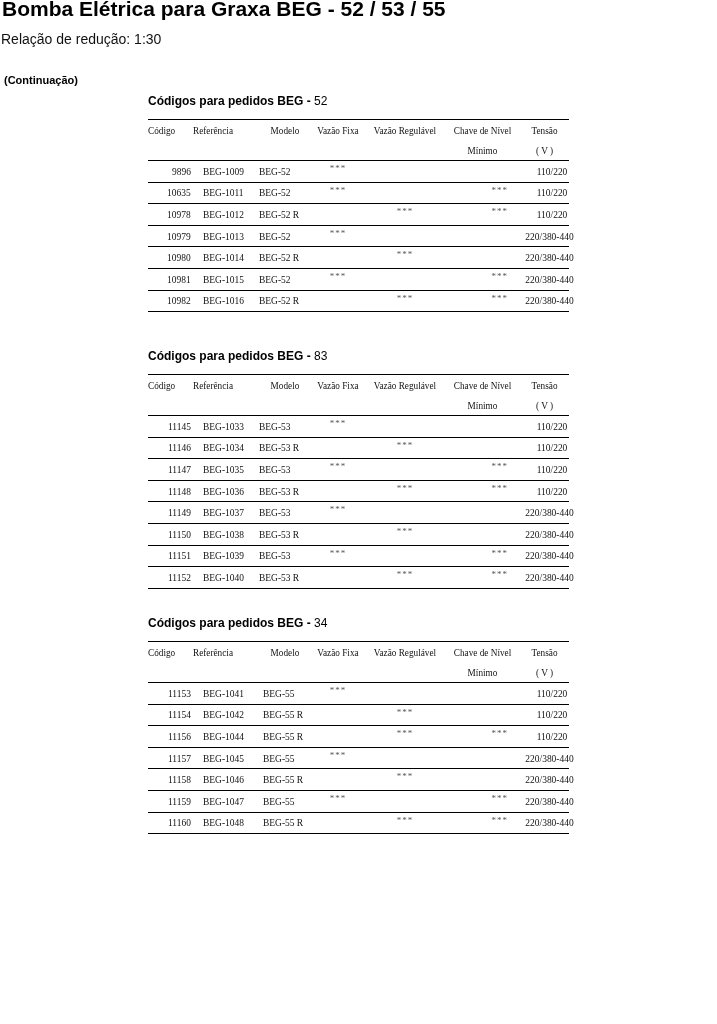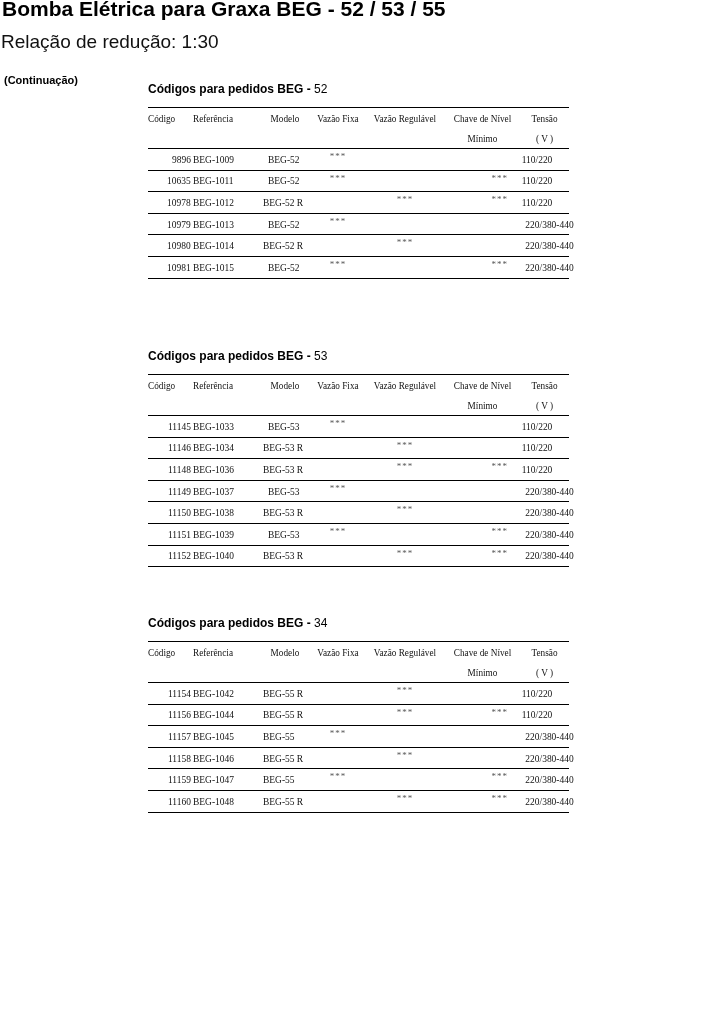--- a/index.html
+++ b/index.html
@@ -1,48 +1,48 @@
 <!DOCTYPE html>
 <html><head>
 <meta charset="utf-8">
 <style>
   html, body { margin: 0; padding: 0; background: #ffffff; }
   body { width: 717px; height: 1024px; position: relative; overflow: hidden; color: #000; font-family: "Liberation Sans", sans-serif; }
   .title { position: absolute; left: 2px; top: -3px; font-size: 21px; font-weight: bold; letter-spacing: 0px; white-space: nowrap; }
-  .subtitle { position: absolute; left: 1px; top: 31px; font-size: 19px; white-space: nowrap; color: #111; }
+  .subtitle { position: absolute; left: 1px; top: 31px; font-size: 14px; white-space: nowrap; color: #111; }
   .cont { position: absolute; left: 4px; top: 74px; font-size: 11px; font-weight: bold; white-space: nowrap; }
   .section { position: absolute; left: 148px; width: 421px; }
   .section h2 { margin: 0; font-size: 12px; font-weight: bold; height: 16px; line-height: 16px; white-space: nowrap; }
   .section h2 .num { font-weight: normal; }
   table { border-collapse: collapse; width: 421px; margin-top: 10px; font-family: Liberation Serif, serif; font-size: 10.5px; table-layout: fixed; }
   thead { border-top: 1.5px solid #000; border-bottom: 1.5px solid #000; }
   thead th { font-weight: normal; height: 20px; padding: 0; white-space: nowrap; color: #111; transform: scaleX(0.88); }
   tbody tr { border-bottom: 1.3px solid #000; }
   tbody td { height: 18.6px; padding: 0; white-space: nowrap; color: #111; }
   td.code, th.code { text-align: right; }
-  td.ref, th.ref { text-align: left; }
-  td.mod, th.mod { text-align: center; }
+  td.ref, th.ref { text-align: center; }
+  td.mod, th.mod { text-align: left; }
   td.star { text-align: center; font-size: 9px; color: #555; letter-spacing: 1px; vertical-align: top; padding-top: 2px; }
-  td.volt, th.volt { text-align: left; }
+  td.volt, th.volt { text-align: right; }
   td.volt.long { text-align: left; }
   .narrow { display: inline-block; transform: scaleX(0.9); transform-origin: left center; }
   .narrow-c { display: inline-block; transform: scaleX(0.9); transform-origin: center center; }
   .narrow-r { display: inline-block; transform: scaleX(0.9); transform-origin: right center; }
   col.c1 { width: 45px; } col.c2 { width: 66px; } col.c3 { width: 52px; }
   col.c4 { width: 54px; } col.c5 { width: 80px; } col.c6 { width: 75px; } col.c7 { width: 49px; }
   .mod55 td.mod { text-align: left; padding-left: 4px; }
 </style>
 </head>
 <body>
 
 <div class="title">Bomba Elétrica para Graxa BEG - 52 / 53 / 55</div>
 <div class="subtitle">Relação de redução: 1:30</div>
 <div class="cont">(Continuação)</div>
 
-<div class="section" id="sec0" style="top:81px;">
+<div class="section" id="sec0" style="top:93px;">
     <h2><span>Códigos para pedidos </span><span>BEG -</span><span class="num"> 52</span></h2>
     <table>
       <colgroup>
         <col class="c1">
         <col class="c2">
         <col class="c3">
         <col class="c4">
         <col class="c5">
         <col class="c6">
         <col class="c7">
@@ -115,25 +115,34 @@
         </tr>
         <tr>
           <td class="code"><span class="narrow">10981</span></td>
           <td class="ref"><span class="narrow">BEG-1015</span></td>
           <td class="mod"><span class="narrow">BEG-52</span></td>
           <td class="star">***</td>
           <td class="star"></td>
           <td class="star" style="text-align:right;padding-right:12px;">***</td>
           <td class="volt long"><span class="narrow-r">220/380-440</span></td>
         </tr>
+        <tr>
+          <td class="code"><span class="narrow">10982</span></td>
+          <td class="ref"><span class="narrow">BEG-1016</span></td>
+          <td class="mod"><span class="narrow">BEG-52 R</span></td>
+          <td class="star"></td>
+          <td class="star">***</td>
+          <td class="star" style="text-align:right;padding-right:12px;">***</td>
+          <td class="volt long"><span class="narrow-r">220/380-440</span></td>
+        </tr>
       </tbody>
     </table>
   </div>
 <div class="section" id="sec1" style="top:348px;">
-    <h2><span>Códigos para pedidos </span><span>BEG -</span><span class="num"> 53</span></h2>
+    <h2><span>Códigos para pedidos </span><span>BEG -</span><span class="num"> 83</span></h2>
     <table>
       <colgroup>
         <col class="c1">
         <col class="c2">
         <col class="c3">
         <col class="c4">
         <col class="c5">
         <col class="c6">
         <col class="c7">
       </colgroup>
@@ -167,20 +176,29 @@
           <td class="star" style="text-align:right;padding-right:12px;"></td>
           <td class="volt"><span class="narrow-c">110/220</span></td>
         </tr>
         <tr>
           <td class="code"><span class="narrow">11146</span></td>
           <td class="ref"><span class="narrow">BEG-1034</span></td>
           <td class="mod"><span class="narrow">BEG-53 R</span></td>
           <td class="star"></td>
           <td class="star">***</td>
           <td class="star" style="text-align:right;padding-right:12px;"></td>
+          <td class="volt"><span class="narrow-c">110/220</span></td>
+        </tr>
+        <tr>
+          <td class="code"><span class="narrow">11147</span></td>
+          <td class="ref"><span class="narrow">BEG-1035</span></td>
+          <td class="mod"><span class="narrow">BEG-53</span></td>
+          <td class="star">***</td>
+          <td class="star"></td>
+          <td class="star" style="text-align:right;padding-right:12px;">***</td>
           <td class="volt"><span class="narrow-c">110/220</span></td>
         </tr>
         <tr>
           <td class="code"><span class="narrow">11148</span></td>
           <td class="ref"><span class="narrow">BEG-1036</span></td>
           <td class="mod"><span class="narrow">BEG-53 R</span></td>
           <td class="star"></td>
           <td class="star">***</td>
           <td class="star" style="text-align:right;padding-right:12px;">***</td>
           <td class="volt"><span class="narrow-c">110/220</span></td>
@@ -251,20 +269,29 @@
           <th></th>
           <th></th>
           <th></th>
           <th></th>
           <th style="text-align:center;">Mínimo</th>
           <th class="volt" style="text-align:center;">( V )</th>
         </tr>
       </thead>
       <tbody>
         <tr>
+          <td class="code"><span class="narrow">11153</span></td>
+          <td class="ref"><span class="narrow">BEG-1041</span></td>
+          <td class="mod"><span class="narrow">BEG-55</span></td>
+          <td class="star">***</td>
+          <td class="star"></td>
+          <td class="star" style="text-align:right;padding-right:12px;"></td>
+          <td class="volt"><span class="narrow-c">110/220</span></td>
+        </tr>
+        <tr>
           <td class="code"><span class="narrow">11154</span></td>
           <td class="ref"><span class="narrow">BEG-1042</span></td>
           <td class="mod"><span class="narrow">BEG-55 R</span></td>
           <td class="star"></td>
           <td class="star">***</td>
           <td class="star" style="text-align:right;padding-right:12px;"></td>
           <td class="volt"><span class="narrow-c">110/220</span></td>
         </tr>
         <tr>
           <td class="code"><span class="narrow">11156</span></td>

